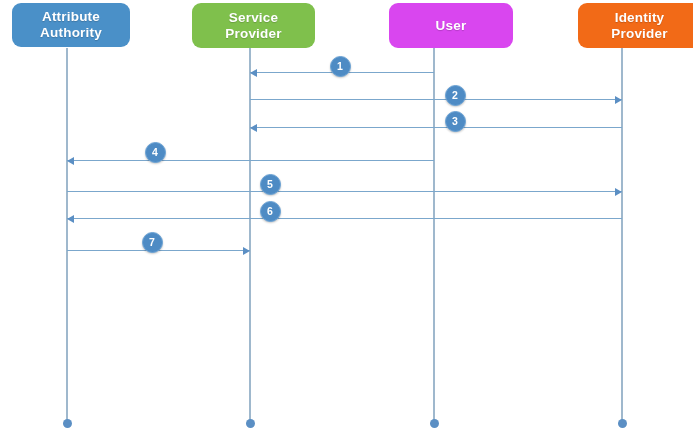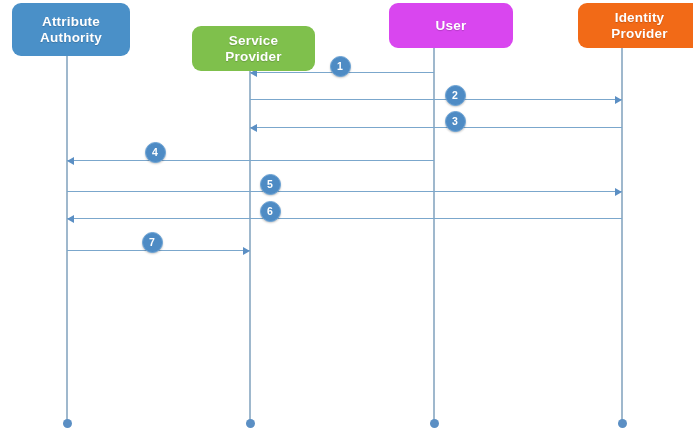--- a/index.html
+++ b/index.html
@@ -109,25 +109,25 @@
       <div class="msg-line" style="left: 67px; top: 160px; width: 367px; background: rgb(123, 167, 204);"></div>
       <div class="arrow-head left" style="top: 156.5px; left: 67px;"></div>
       <div class="msg-line" style="left: 67px; top: 191px; width: 555px; background: rgb(123, 167, 204);"></div>
       <div class="arrow-head right" style="top: 187.5px; left: 615px;"></div>
       <div class="msg-line" style="left: 67px; top: 218px; width: 555px; background: rgb(123, 167, 204);"></div>
       <div class="arrow-head left" style="top: 214.5px; left: 67px;"></div>
       <div class="msg-line" style="left: 67px; top: 250px; width: 183px; background: rgb(123, 167, 204);"></div>
       <div class="arrow-head right" style="top: 246.5px; left: 243px;"></div>
     </div>
   <div id="actors-layer">
-      <div class="actor-box" style="left: 12px; top: 3px; width: 118px; height: 53px; background: rgb(74, 144, 200);">
+      <div class="actor-box" style="left: 12px; top: 3px; width: 118px; height: 44px; background: rgb(74, 144, 200);">
         <span class="actor-label">Attribute
 Authority</span>
       </div>
-      <div class="actor-box" style="left: 192px; top: 3px; width: 123px; height: 45px; background: rgb(127, 192, 76); margin-top: 23px;">
+      <div class="actor-box" style="left: 192px; top: 3px; width: 123px; height: 45px; background: rgb(127, 192, 76);">
         <span class="actor-label">Service
 Provider</span>
       </div>
       <div class="actor-box" style="left: 389px; top: 3px; width: 124px; height: 45px; background: #d946ef; align-items: center;">
         <span class="actor-label">User</span>
       </div>
       <div class="actor-box" style="left: 578px; top: 3px; width: 123px; height: 45px; background: rgb(242, 106, 23);">
         <span class="actor-label">Identity
 Provider</span>
       </div>

